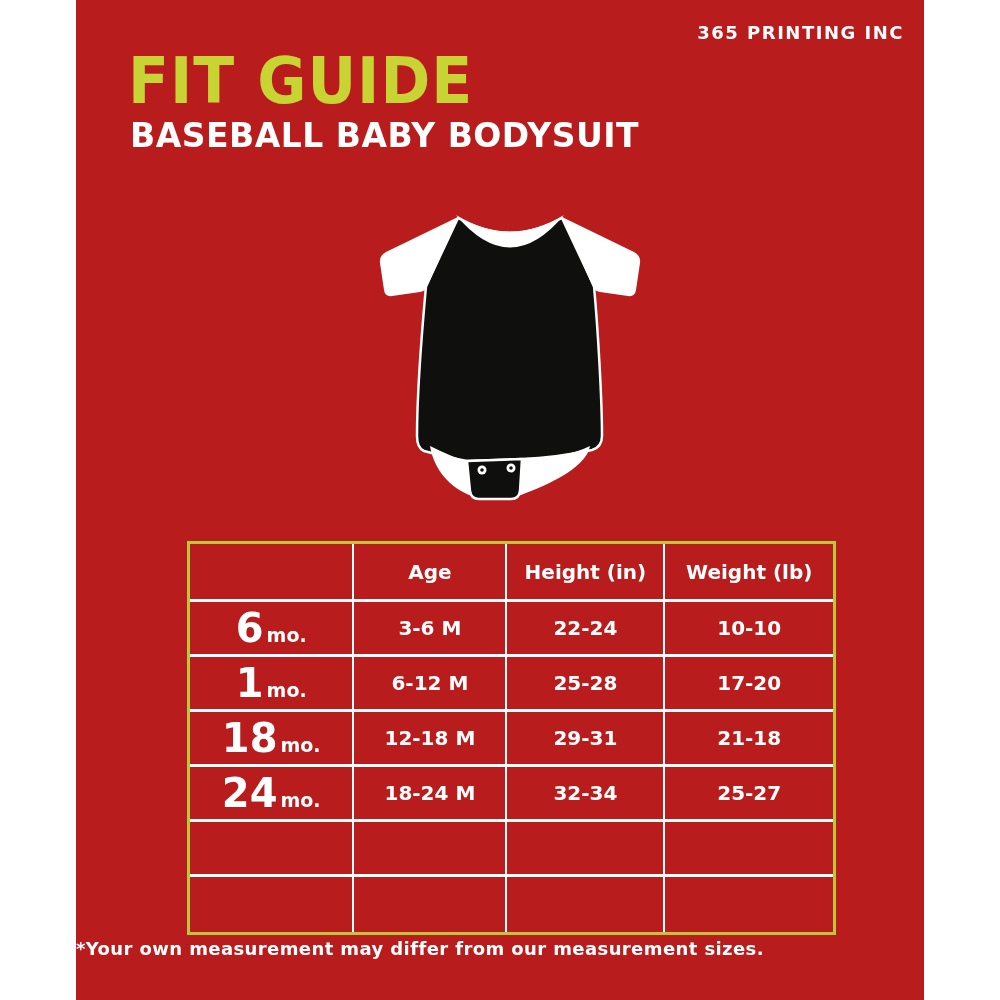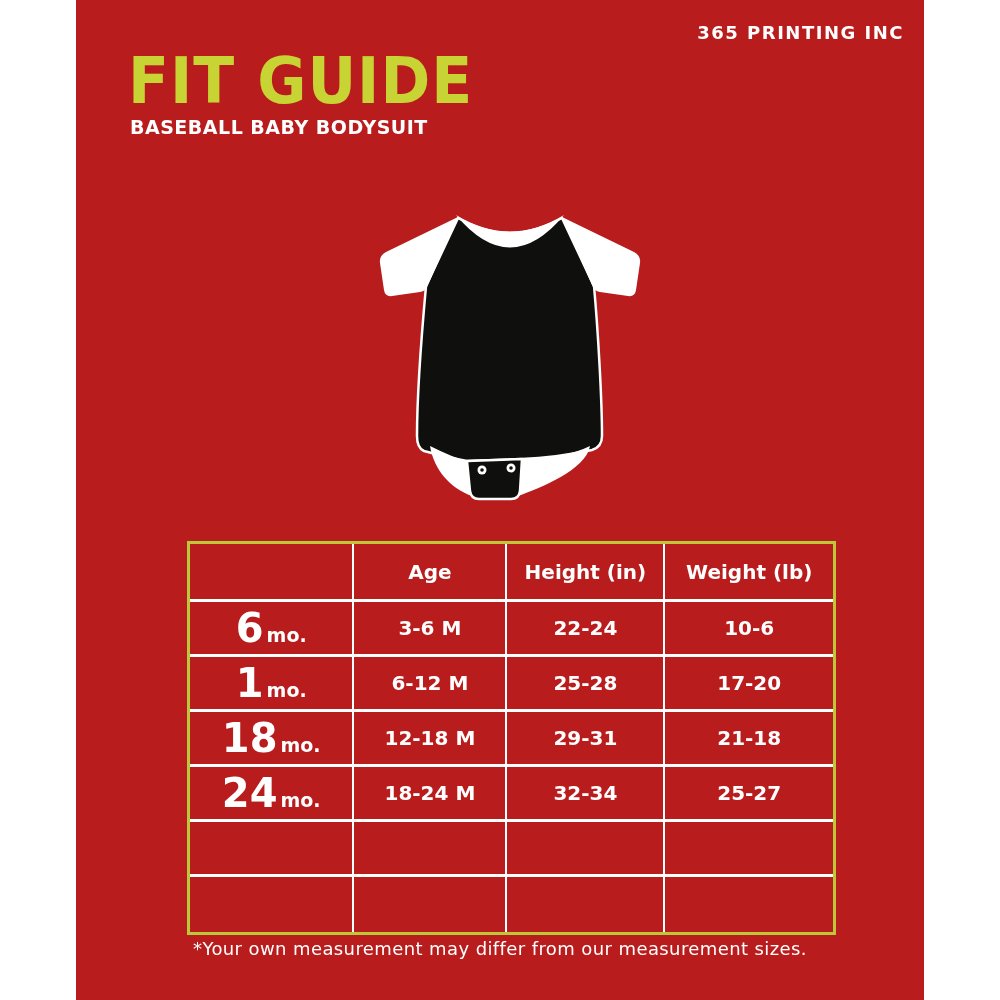--- a/index.html
+++ b/index.html
@@ -19,21 +19,21 @@
     white-space:nowrap;
   }
   .title{
     position:absolute;left:52px;top:48px;
     color:#c7d433;font-size:60px;font-weight:bold;letter-spacing:1px;
     line-height:1;transform:scaleY(1.08);transform-origin:top left;
     white-space:nowrap;
   }
   .subtitle{
     position:absolute;left:54px;top:116px;
-    color:#ffffff;font-size:19px;font-weight:bold;letter-spacing:0.5px;
+    color:#ffffff;font-size:33px;font-weight:bold;letter-spacing:0.5px;
     white-space:nowrap;
   }
   .suit{
     position:absolute;left:274px;top:190px;width:320px;height:330px;
   }
   .chart{
     position:absolute;left:111px;top:541px;width:649px;height:393px;
     border:3px solid #bcc837;
     border-collapse:separate;border-spacing:0;
     color:#ffffff;table-layout:fixed;
@@ -50,21 +50,21 @@
   .chart .hdr-row{height:58px;padding-left:13px;}
   .chart .data-row{height:55px;}
   .col-size{width:25.5%;}
   .col-age{width:23.7%;}
   .col-height{width:24.5%;}
   .col-weight{width:26.3%;}
   .size-num{font-size:40px;font-weight:bold;}
   .size-unit{font-size:19px;font-weight:bold;margin-left:3px;}
   .footnote{
     position:absolute;left:0;top:938px;width:100%;
-    text-align:center;color:#ffffff;font-size:18px;font-weight:normal;
+    text-align:left;color:#ffffff;font-size:18px;font-weight:bold;
     letter-spacing:0.4px;white-space:nowrap;
   }
 </style>
 </head>
 <body>
 
 <div class="panel">
 
   <div class="brand">365 PRINTING INC</div>
 
@@ -109,21 +109,21 @@
         <th class="col-height">Height (in)</th>
         <th class="col-weight">Weight (lb)</th>
       </tr>
 
       <tr class="data-row">
         <td>
           <span class="size-num">6</span><span class="size-unit">mo.</span>
         </td>
         <td>3-6 M</td>
         <td>22-24</td>
-        <td>10-6</td>
+        <td>10-10</td>
       </tr>
 
       <tr class="data-row">
         <td>
           <span class="size-num">1</span><span class="size-unit">mo.</span>
         </td>
         <td>6-12 M</td>
         <td>25-28</td>
         <td>17-20</td>
       </tr>

